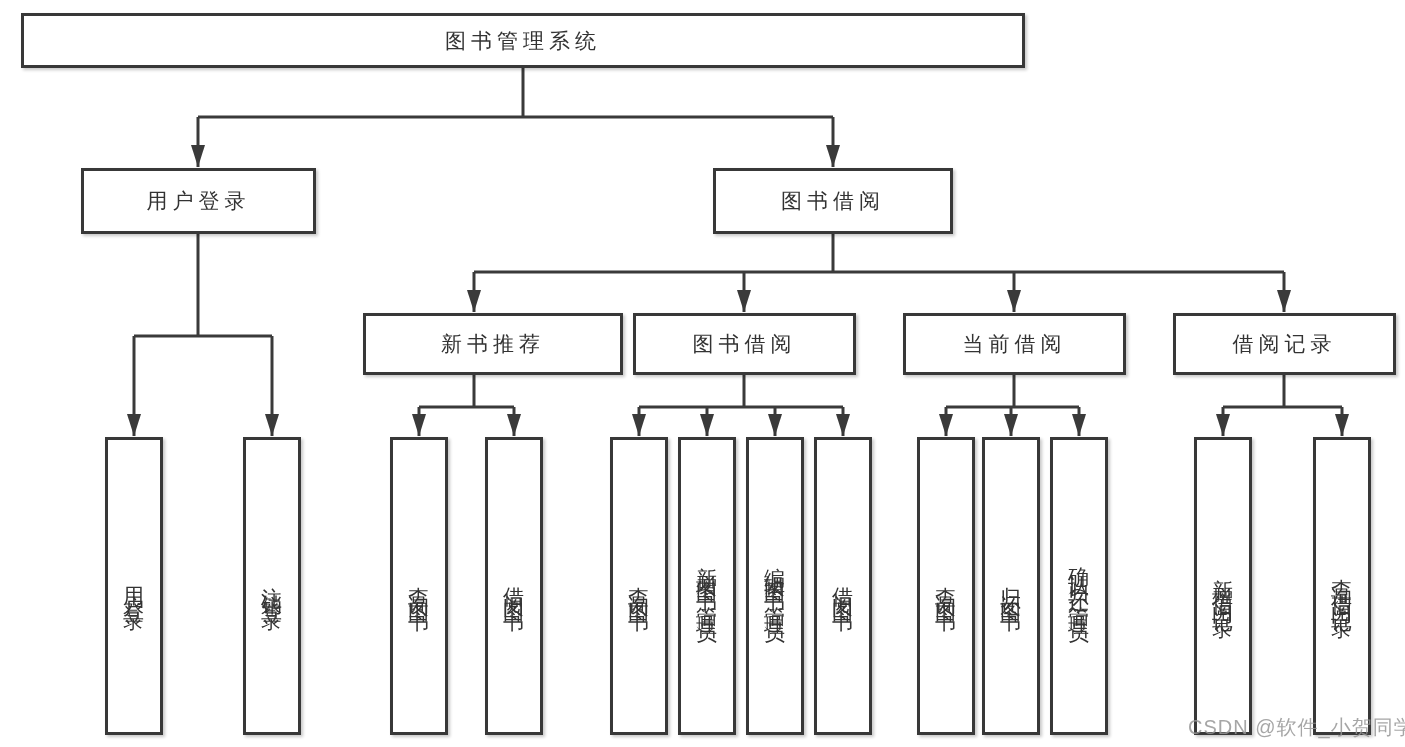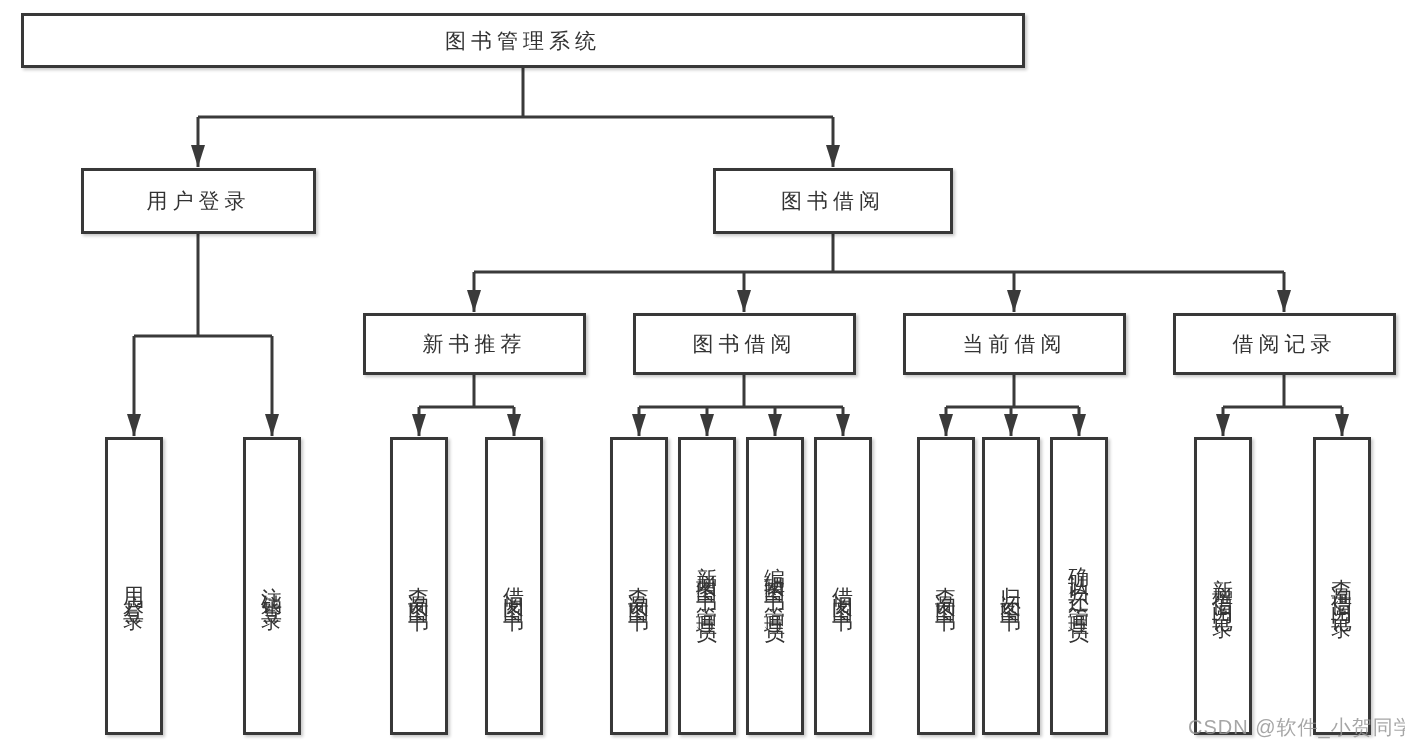--- a/index.html
+++ b/index.html
@@ -30,21 +30,21 @@
     writing-mode:vertical-rl;
     text-orientation:mixed;
     letter-spacing:8px;
     font-size:21px;
     line-height:1;
   }
   
   .pos-root{left:21px;top:13px;width:1004px;height:55px;}
   .pos-user-login{left:81px;top:168px;width:235px;height:66px;}
   .pos-book-mgmt{left:713px;top:168px;width:240px;height:66px;}
-  .pos-new-book{left:363px;top:313px;width:223px;height:62px;}
+  .pos-new-book{left:363px;top:313px;width:260px;height:62px;}
   .pos-book-borrow{left:633px;top:313px;width:223px;height:62px;justify-content:center;}
   .pos-current-borrow{left:903px;top:313px;width:223px;height:62px;}
   .pos-borrow-records{left:1173px;top:313px;width:223px;height:62px;}
   .pos-leaf-user-login{left:105px;}
   .pos-leaf-logout{left:243px;}
   .pos-leaf-nb-query{left:390px;}
   .pos-leaf-nb-borrow{left:485px;}
   .pos-leaf-bb-query{left:610px;}
   .pos-leaf-bb-add{left:678px;}
   .pos-leaf-bb-edit{left:746px;}

